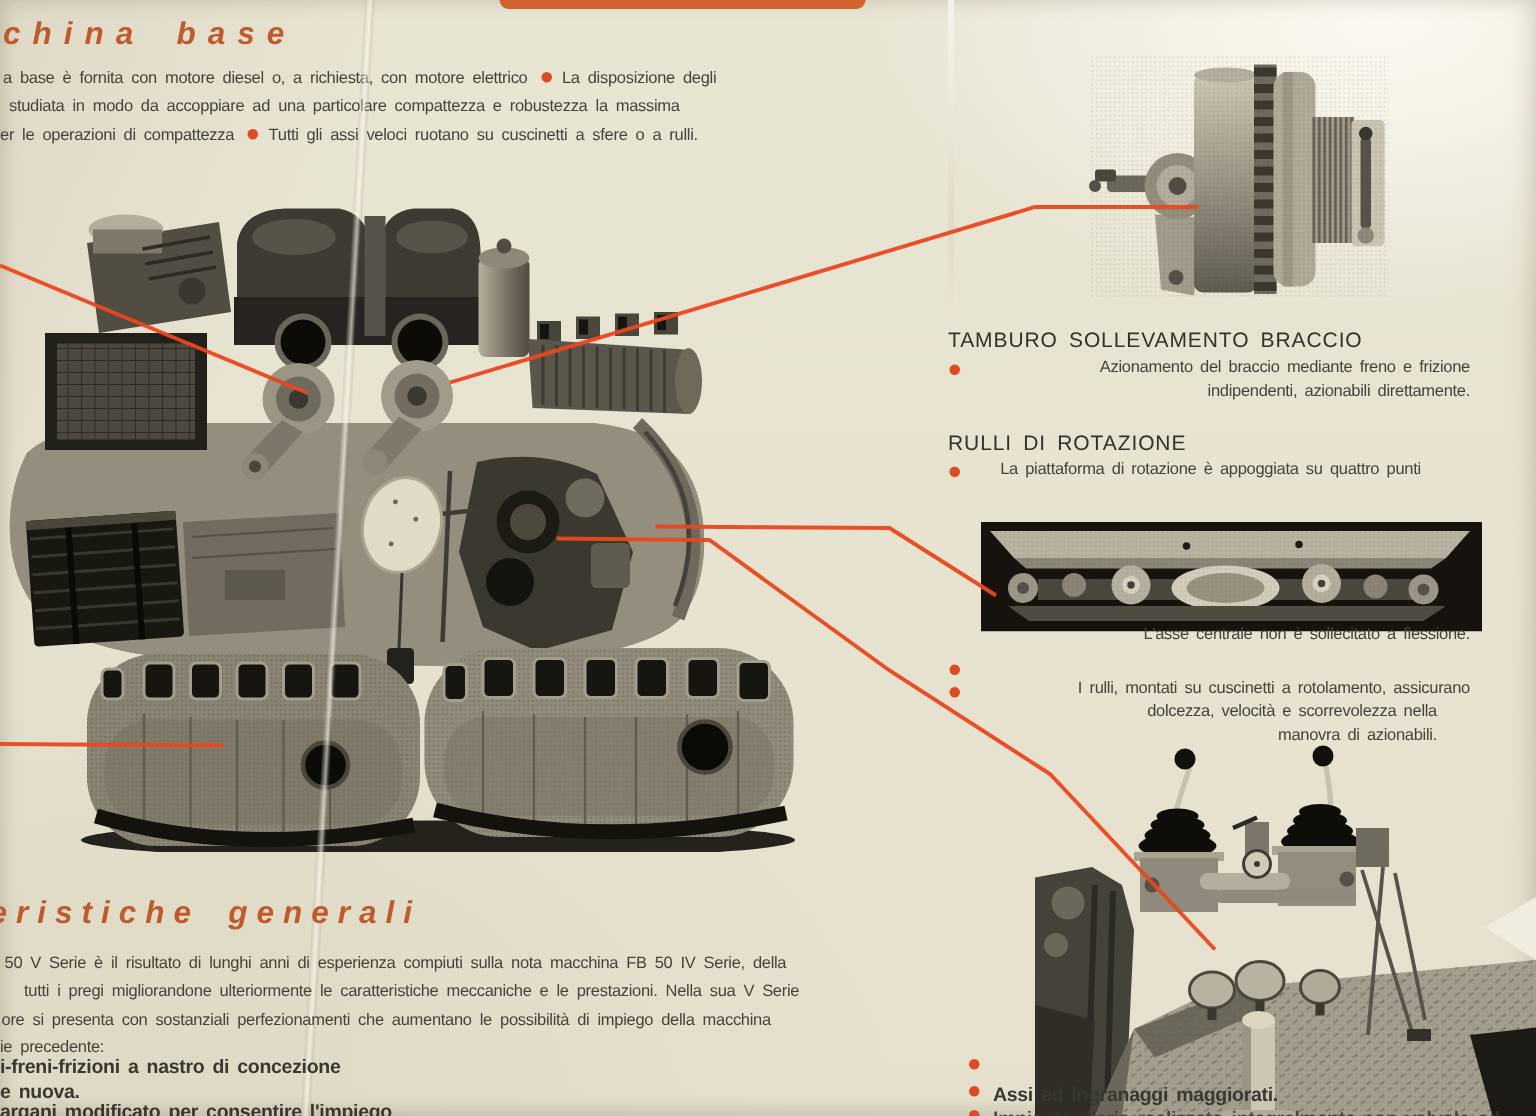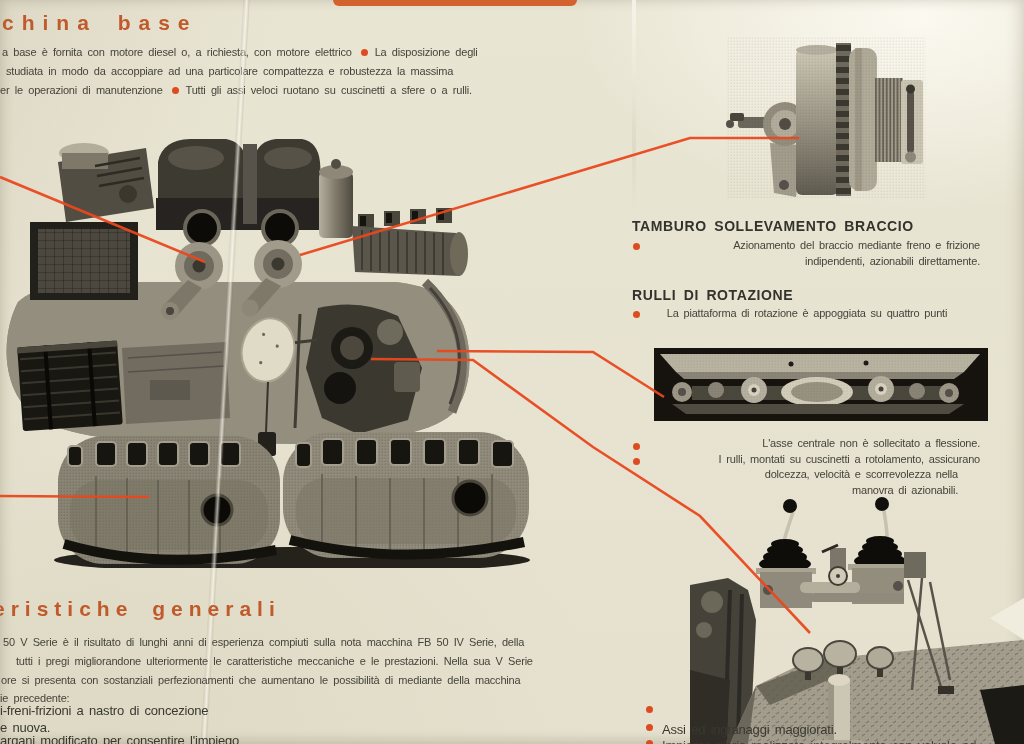--- a/index.html
+++ b/index.html
@@ -8,31 +8,31 @@
     background:
       radial-gradient(ellipse 560px 320px at 90% 2%, rgba(252,250,242,0.95), rgba(252,250,242,0) 62%),
       radial-gradient(ellipse 700px 500px at 10% 95%, rgba(214,208,186,0.45), rgba(214,208,186,0) 70%),
       linear-gradient(118deg, rgba(205,199,177,0.38), rgba(0,0,0,0) 20%),
       linear-gradient(#e9e5d3, #e5e1ce);
     box-shadow: inset -7px 0 14px rgba(70,58,32,0.10), inset 5px 0 12px rgba(70,58,32,0.08), inset 0 -5px 12px rgba(70,58,32,0.07);
     font-family:"Liberation Sans", sans-serif;
   }
   .abs{position:absolute;}
   .h-orange{
-    position:absolute; font-weight:700; font-size:21px;
+    position:absolute; font-style:italic; font-weight:700; font-size:21px;
     color:#c05a2b; white-space:nowrap; letter-spacing:8px; word-spacing:7px;
   }
   .h-orange.b2{letter-spacing:6px;}
   .body-line{
     position:absolute; font-size:11px; line-height:18px; color:#45443c;
     letter-spacing:-0.2px; word-spacing:2.5px; white-space:nowrap;
   }
-  .body-line.b{font-weight:400; font-size:13px; color:#393830; word-spacing:2px;}
+  .body-line.b{font-weight:700; font-size:13px; color:#393830; word-spacing:2px;}
   .rc-head{
-    position:absolute; font-weight:700; font-size:14px; color:#33322c;
+    position:absolute; font-weight:400; font-size:14px; color:#33322c;
     letter-spacing:0.6px; word-spacing:3px; white-space:nowrap;
   }
   .rc-text{
     position:absolute; font-size:11px; color:#45443c;
     letter-spacing:-0.2px; word-spacing:2px; white-space:nowrap;
   }
   .ra{text-align:right;} .ca{text-align:center;}
   .dot{position:absolute; width:7px; height:7px; border-radius:50%; background:#dd4b20;}
   .idot{display:inline-block; width:7px; height:7px; border-radius:50%; background:#dd4b20; margin:0 7px 2px 9px; vertical-align:middle;}
   #top-bar{
@@ -81,21 +81,21 @@
       </linearGradient>
     </defs>
   </svg>
 
   <div id="top-bar"></div>
 
   <div class="h-orange" style="left:2px;top:11px">china base</div>
 
   <div class="body-line" style="left:2px;top:43px"><span>a base è fornita con motore diesel o, a richiesta, con motore elettrico</span><span class="idot"></span><span>La disposizione degli</span></div>
   <div class="body-line" style="left:6px;top:62px">studiata in modo da accoppiare ad una particolare compattezza e robustezza la massima</div>
-  <div class="body-line" style="left:0px;top:81px"><span>er le operazioni di manutenzione</span><span class="idot"></span><span>Tutti gli assi veloci ruotano su cuscinetti a sfere o a rulli.</span></div>
+  <div class="body-line" style="left:0px;top:81px"><span>er le operazioni di compattezza</span><span class="idot"></span><span>Tutti gli assi veloci ruotano su cuscinetti a sfere o a rulli.</span></div>
 
   <svg class="abs" style="left:0;top:136px" width="545" height="432" viewBox="0 0 545 432">
 
     <path id="deck" d="M 18,166 C 2,196 0,248 30,276 C 60,300 110,304 170,306 L 300,308 C 370,308 430,298 452,278 C 472,258 474,214 462,186 C 450,160 430,150 395,146 L 120,146 C 70,146 35,150 18,166 Z" fill="#948e7f"></path>
     <use href="#deck" fill="url(#ht)"></use>
 
     <polygon points="58,26 146,12 154,72 66,86" fill="#514d42"></polygon>
     <ellipse cx="84" cy="17" rx="25" ry="10" fill="#b3ad9c"></ellipse>
     <rect x="62" y="17" width="46" height="16" fill="#7e7868"></rect>
     <path d="M95 30 L140 22 M97 40 L142 32 M99 50 L144 42" stroke="#2e2b25" stroke-width="2.5"></path>
@@ -259,21 +259,21 @@
       <circle cx="227" cy="41" r="2.5" fill="#44413a"></circle>
     <circle cx="263" cy="43" r="8" fill="#8a8477"></circle>
     <circle cx="295" cy="45" r="10" fill="#9c9686"></circle>
       <circle cx="295" cy="45" r="4" fill="#55514a"></circle>
     <polygon points="18,56 310,56 295,66 32,66" fill="#504c42"></polygon>
     <rect x="0" y="0" width="334" height="73" fill="url(#ht)" opacity="0.35"></rect>
   </svg>
 
   <span class="dot" style="left:633px;top:443px"></span>
   <span class="dot" style="left:633px;top:458px"></span>
-  <div class="rc-text ra" style="left:650px;top:437px;width:330px">L'asse centrale non è sollecitato a flessione.</div>
+  <div class="rc-text ra" style="left:650px;top:417px;width:330px">L'asse centrale non è sollecitato a flessione.</div>
   <div class="rc-text ra" style="left:650px;top:452.5px;width:330px">I rulli, montati su cuscinetti a rotolamento, assicurano</div>
   <div class="rc-text ra" style="left:650px;top:468px;width:308px">dolcezza, velocità e scorrevolezza nella</div>
   <div class="rc-text ra" style="left:650px;top:483.5px;width:308px">manovra di azionabili.</div>
 
   <svg class="abs" style="left:690px;top:490px" width="334" height="254" viewBox="0 0 334 254">
 
     <polygon points="0,95 38,88 58,100 66,130 60,254 0,254" fill="#45423a"></polygon>
     <circle cx="22" cy="112" r="11" fill="#6b6759"></circle>
       <circle cx="14" cy="140" r="8" fill="#6b6759"></circle>
     <path d="M40 100 L35 250 M52 104 L48 250" stroke="#2c2a24" stroke-width="4"></path>
@@ -342,21 +342,21 @@
       <polyline points="437,351 593,352 664,397"></polyline>
       <polyline points="371,359 473,360 593,447 700,516 810,633"></polyline>
       <polyline points="0,496 149,497"></polyline>
     </g>
   </svg>
 
   <div class="h-orange b2" style="left:-7px;top:597px">eristiche generali</div>
 
   <div class="body-line" style="left:3px;top:633px">50 V Serie è il risultato di lunghi anni di esperienza compiuti sulla nota macchina FB 50 IV Serie, della</div>
   <div class="body-line" style="left:16px;top:652px">tutti i pregi migliorandone ulteriormente le caratteristiche meccaniche e le prestazioni. Nella sua V Serie</div>
-  <div class="body-line" style="left:1px;top:671px">ore si presenta con sostanziali perfezionamenti che aumentano le possibilità di mediante della macchina</div>
+  <div class="body-line" style="left:1px;top:671px">ore si presenta con sostanziali perfezionamenti che aumentano le possibilità di impiego della macchina</div>
   <div class="body-line" style="left:0px;top:689px">ie precedente:</div>
 
   <div class="body-line b" style="left:0px;top:702px">i-freni-frizioni a nastro di concezione</div>
   <div class="body-line b" style="left:0px;top:719px">e nuova.</div>
   <div class="body-line b" style="left:0px;top:732px">argani modificato per consentire l'impiego</div>
 
   <span class="dot" style="left:646px;top:706px"></span>
   <span class="dot" style="left:646px;top:724px"></span>
   <span class="dot" style="left:646px;top:740px"></span>
   <div class="body-line b" style="left:662px;top:721px">Assi ed ingranaggi maggiorati.</div>

